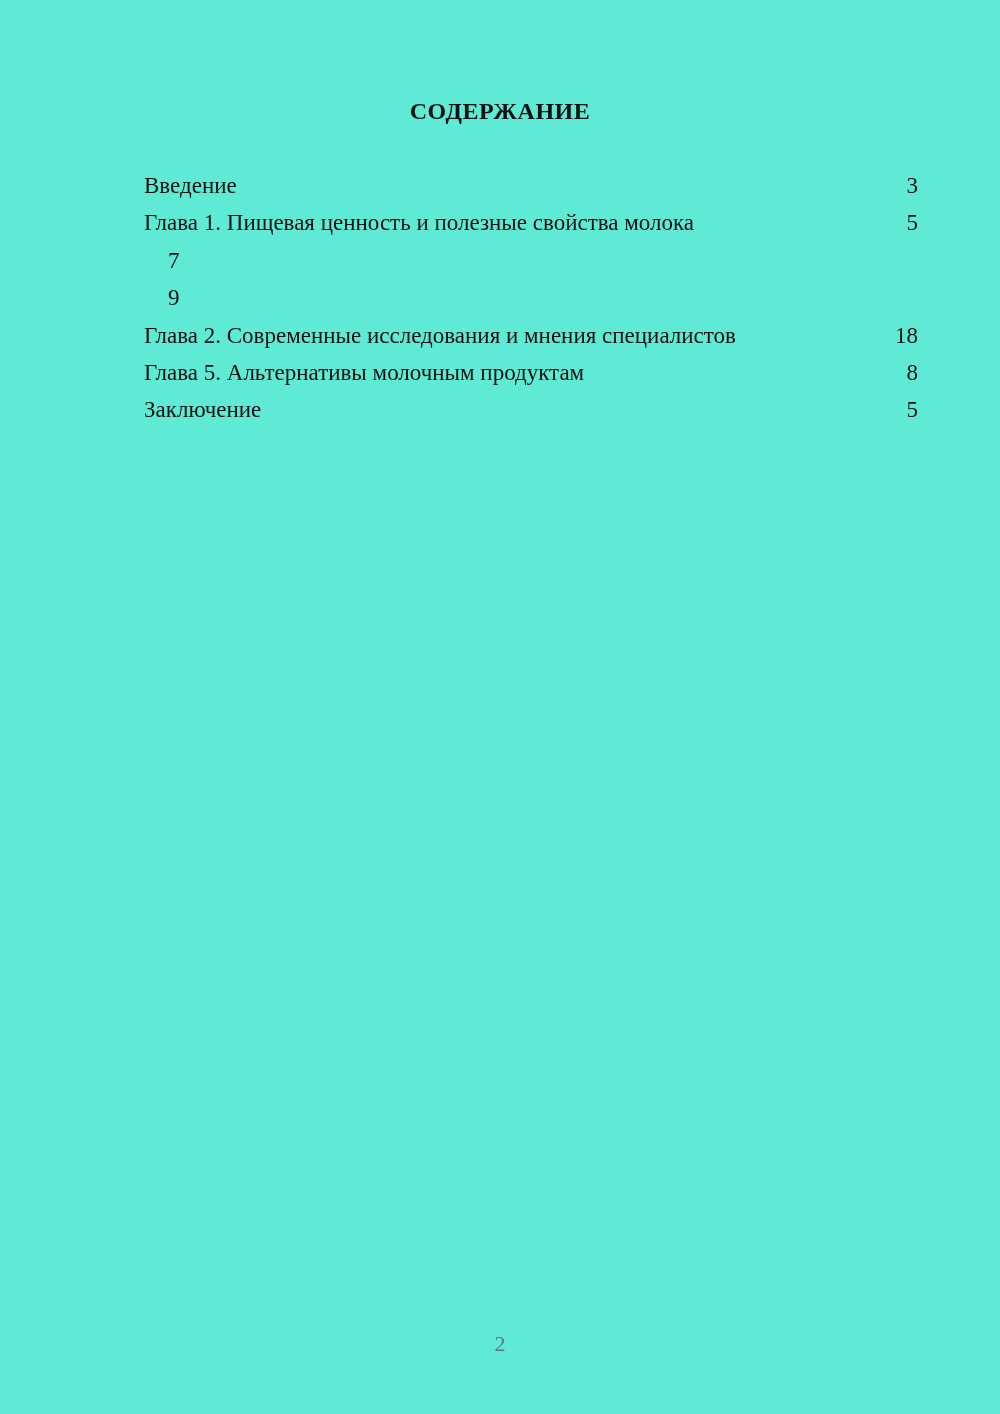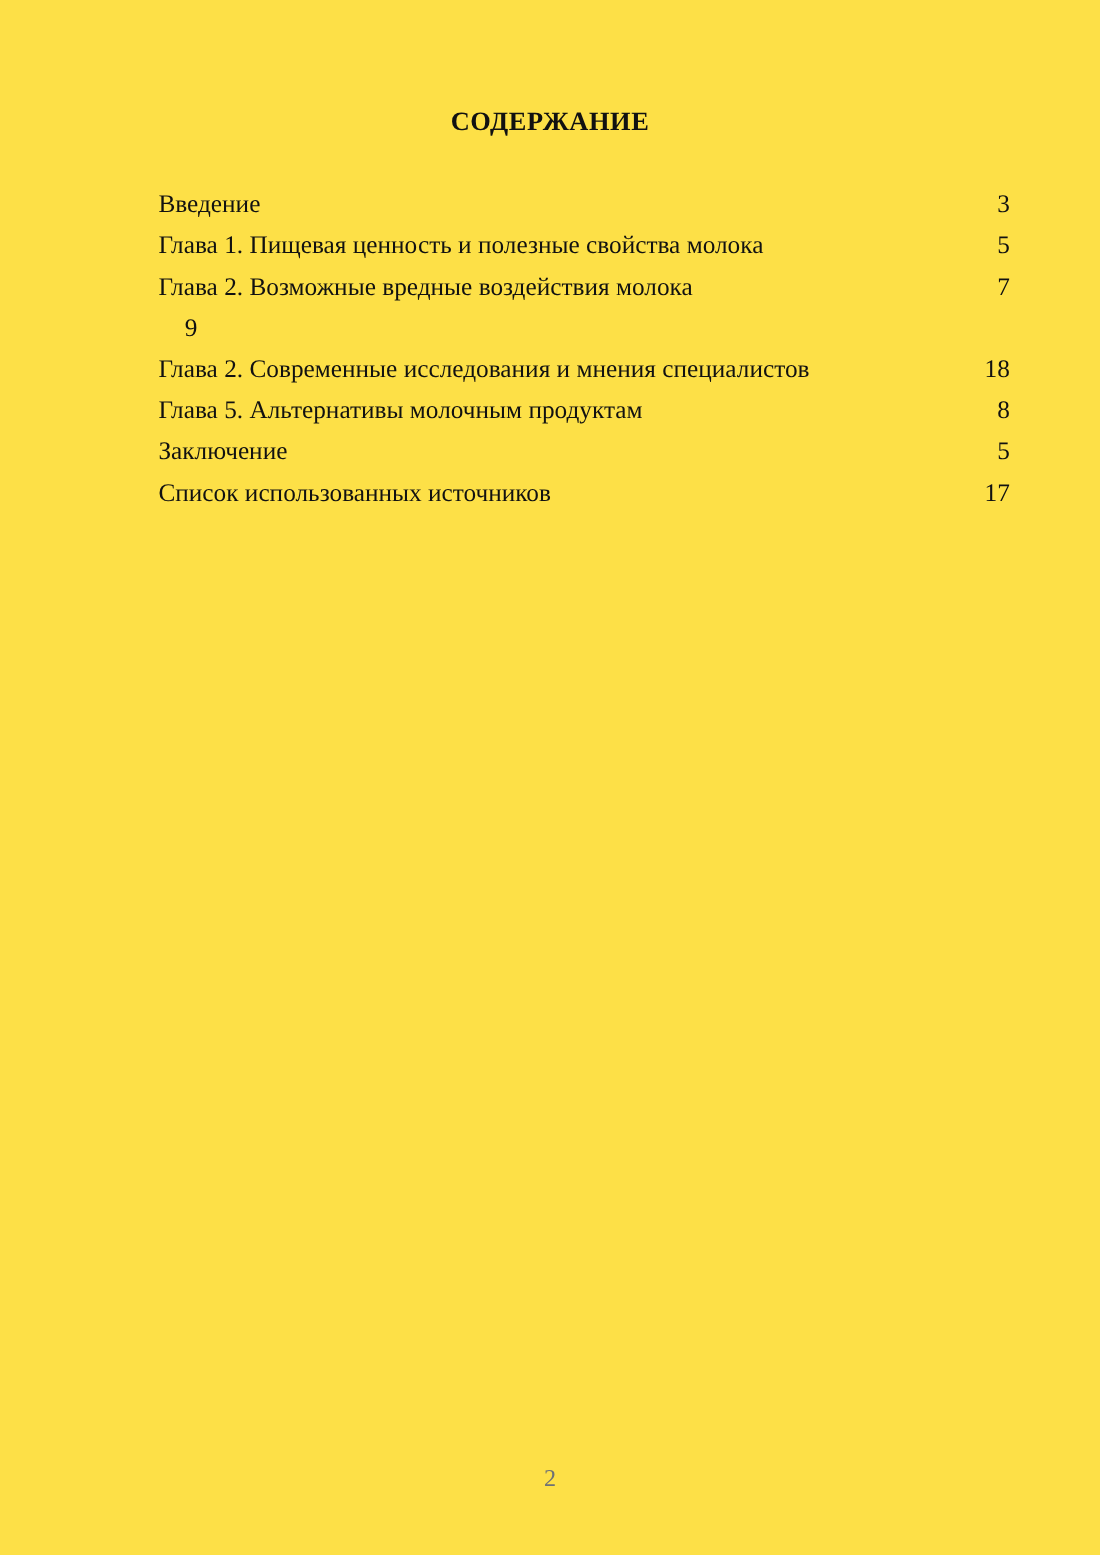--- a/index.html
+++ b/index.html
@@ -6,21 +6,21 @@
   html, body {
     margin: 0;
     padding: 0;
     background: #ffffff;
   }
   .page {
     position: relative;
     width: 1000px;
     height: 1414px;
     margin: 0 auto;
-    background: #fde047;
+    background: #5eead4;
     font-family: "Liberation Serif", "DejaVu Serif", serif;
     color: #111111;
     overflow: hidden;
   }
   .doc-title {
     margin: 0;
     padding-top: 97px;
     text-align: center;
     font-size: 24px;
     font-weight: bold;
@@ -69,21 +69,20 @@
       <span class="toc-label">Введение</span>
       <span class="toc-page">3</span>
     </div>
 
     <div class="toc-row">
       <span class="toc-label">Глава 1. Пищевая ценность и полезные свойства молока</span>
       <span class="toc-page">5</span>
     </div>
 
     <div class="toc-row">
-      <span class="toc-label">Глава 2. Возможные вредные воздействия молока</span>
       <span class="toc-page">7</span>
     </div>
 
     <div class="toc-row">
       <span class="toc-page">9</span>
     </div>
 
     <div class="toc-row">
       <span class="toc-label">Глава 2. Современные исследования и мнения специалистов</span>
       <span class="toc-page">18</span>
@@ -92,22 +91,18 @@
     <div class="toc-row">
       <span class="toc-label">Глава 5. Альтернативы молочным продуктам</span>
       <span class="toc-page">8</span>
     </div>
 
     <div class="toc-row">
       <span class="toc-label">Заключение</span>
       <span class="toc-page">5</span>
     </div>
 
-    <div class="toc-row">
-      <span class="toc-label">Список использованных источников</span>
-      <span class="toc-page">17</span>
-    </div>
 
   </div>
 
   <div class="footer-page-number">2</div>
 
 </div>
 
 </body></html>

